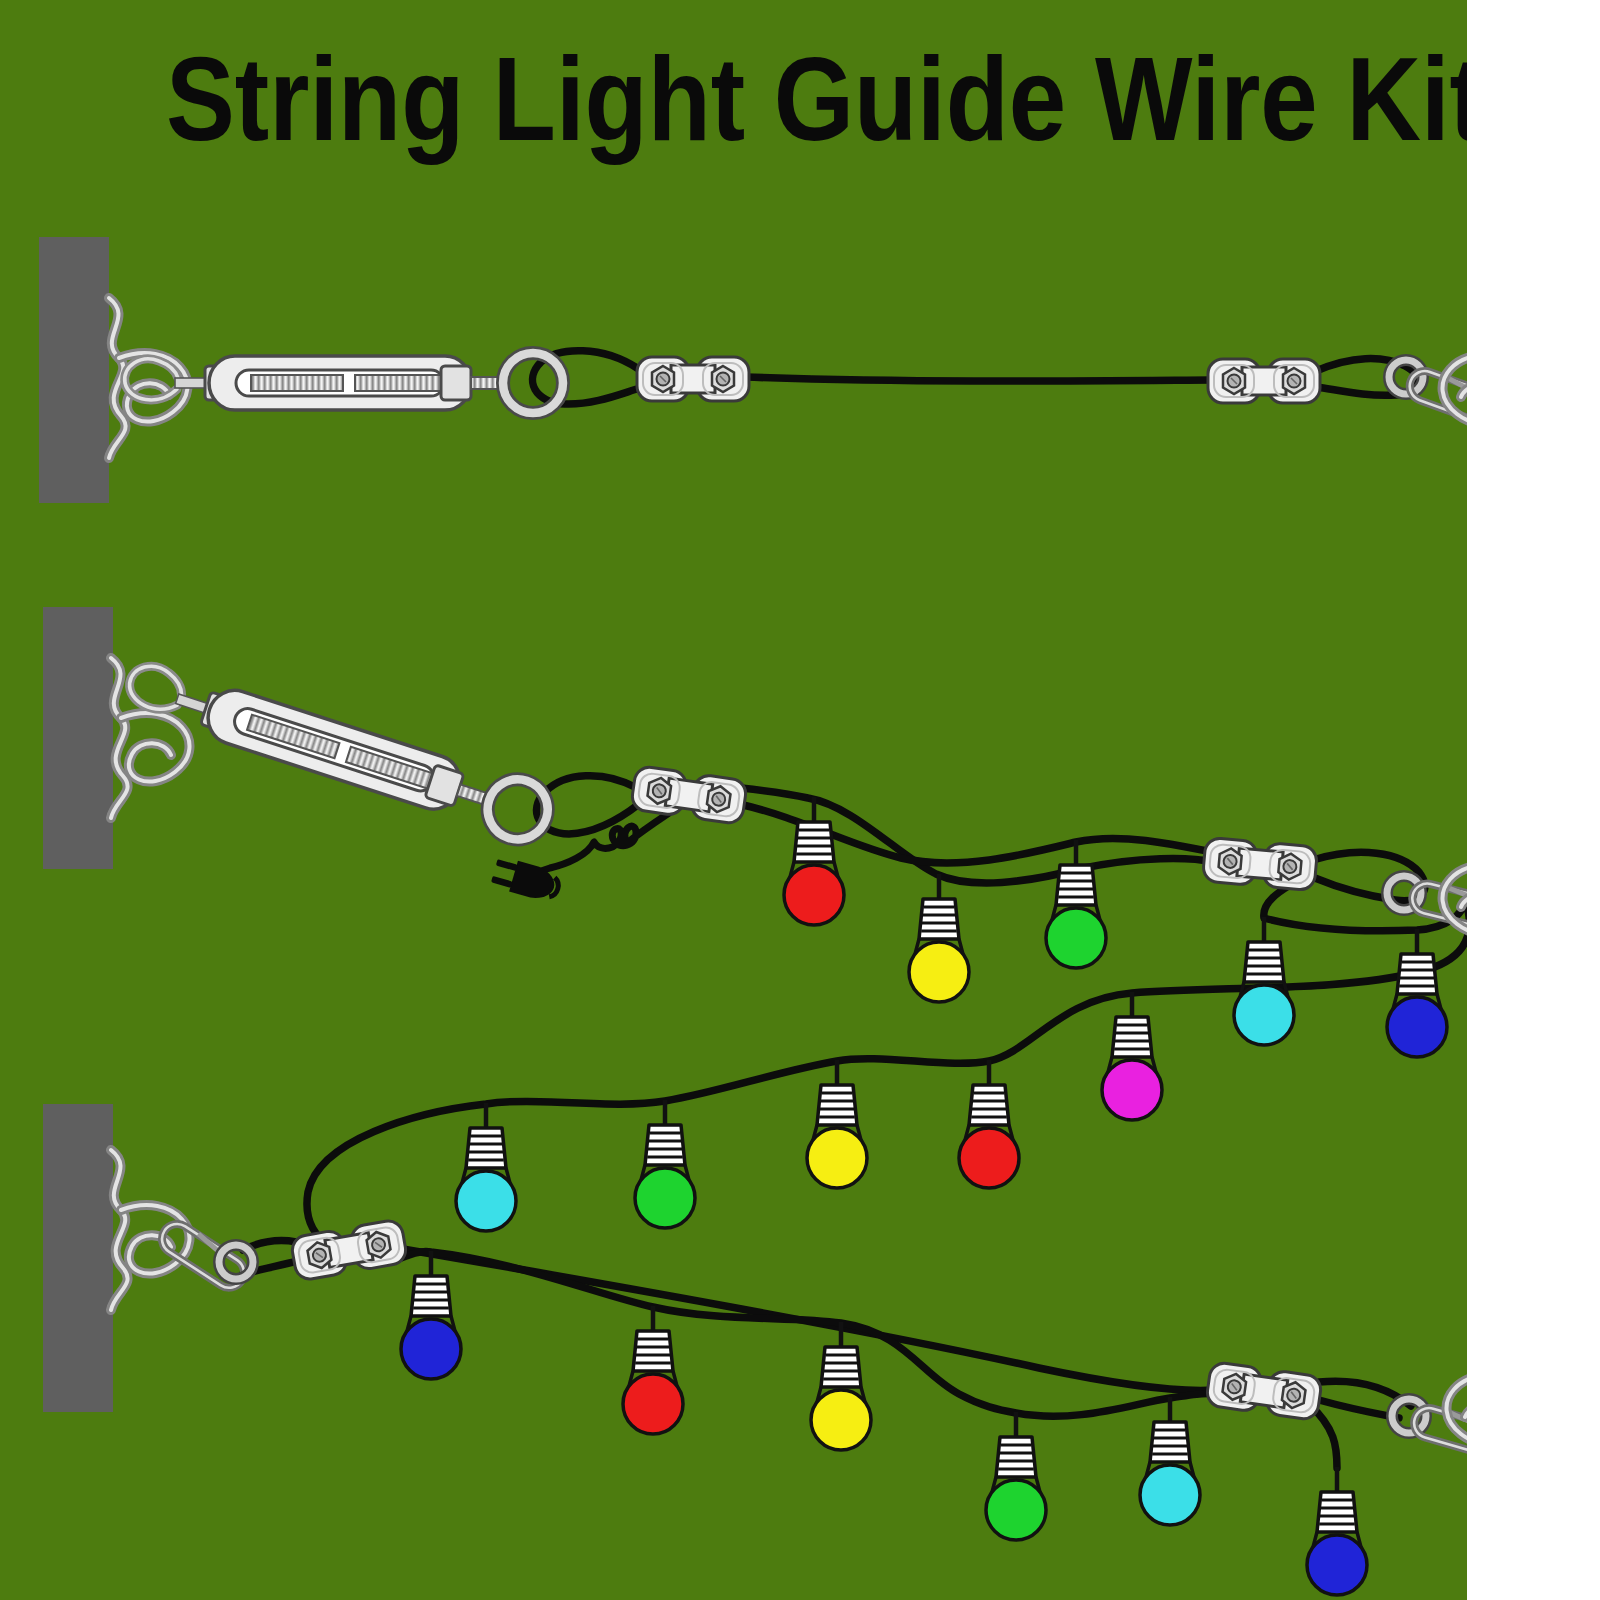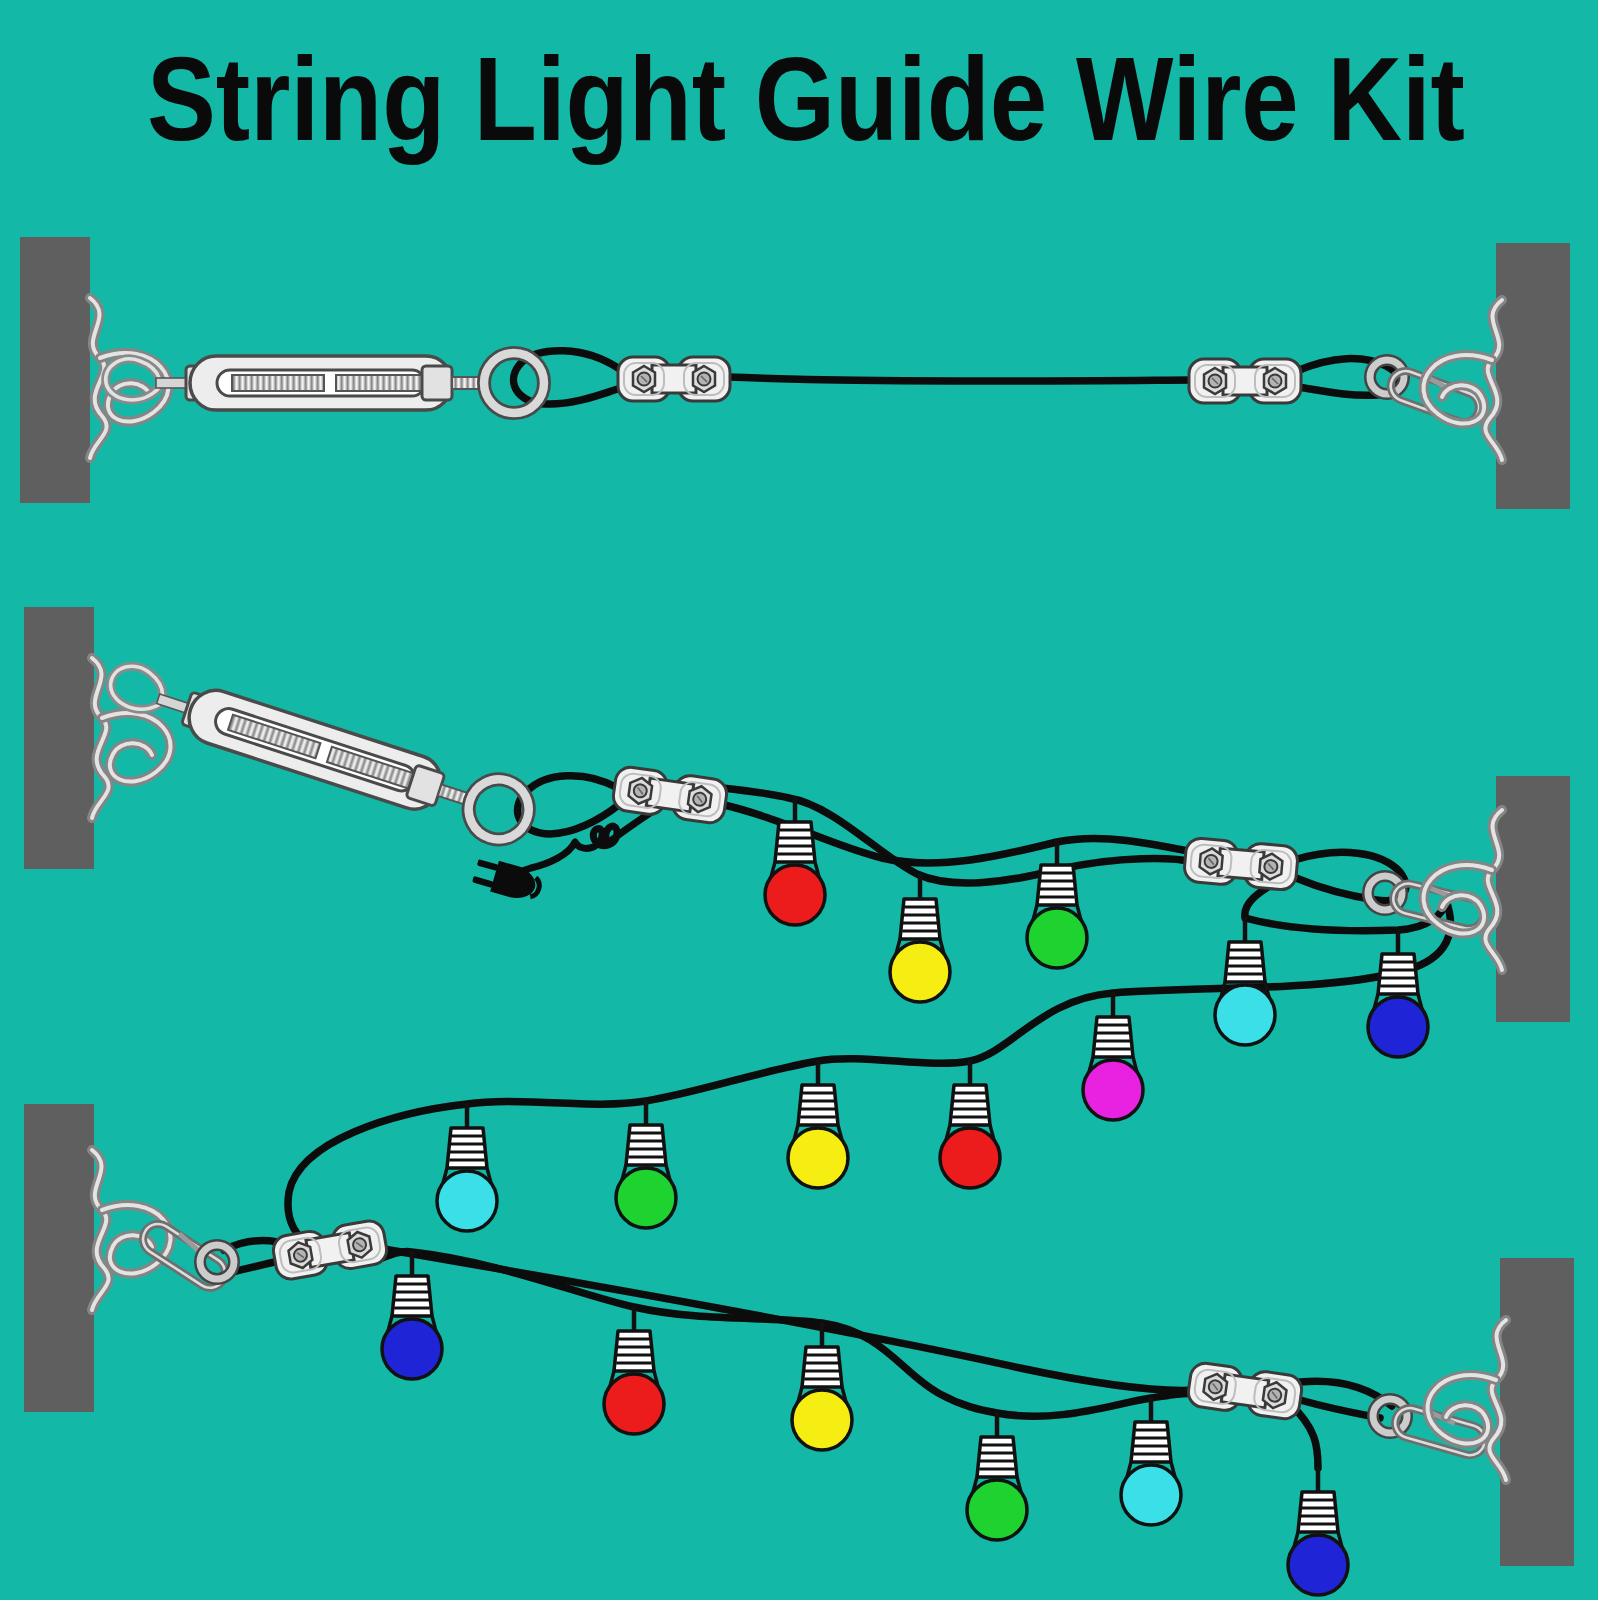--- a/index.html
+++ b/index.html
@@ -1,16 +1,16 @@
 <!DOCTYPE html>
 <html><head>
 <meta charset="utf-8">
 <style>
   html,body{margin:0;padding:0;background:#fff;}
-  #stage{position:relative;width:1598px;height:1600px;background:#14b8a6;overflow:hidden;}
+  #stage{position:relative;width:1448px;height:1600px;background:#4d7c0f;overflow:hidden;padding-left:19px;}
   svg{display:block;}
   #title-text{font-family:"Liberation Sans","DejaVu Sans",sans-serif;font-weight:bold;}
   .wire{fill:none;stroke-linecap:round;stroke-linejoin:round;}
 </style>
 </head>
 <body>
 
 <div id="stage">
 <svg id="scene" width="1600" height="1600" viewBox="0 0 1600 1600" xmlns="http://www.w3.org/2000/svg">
   <defs>

